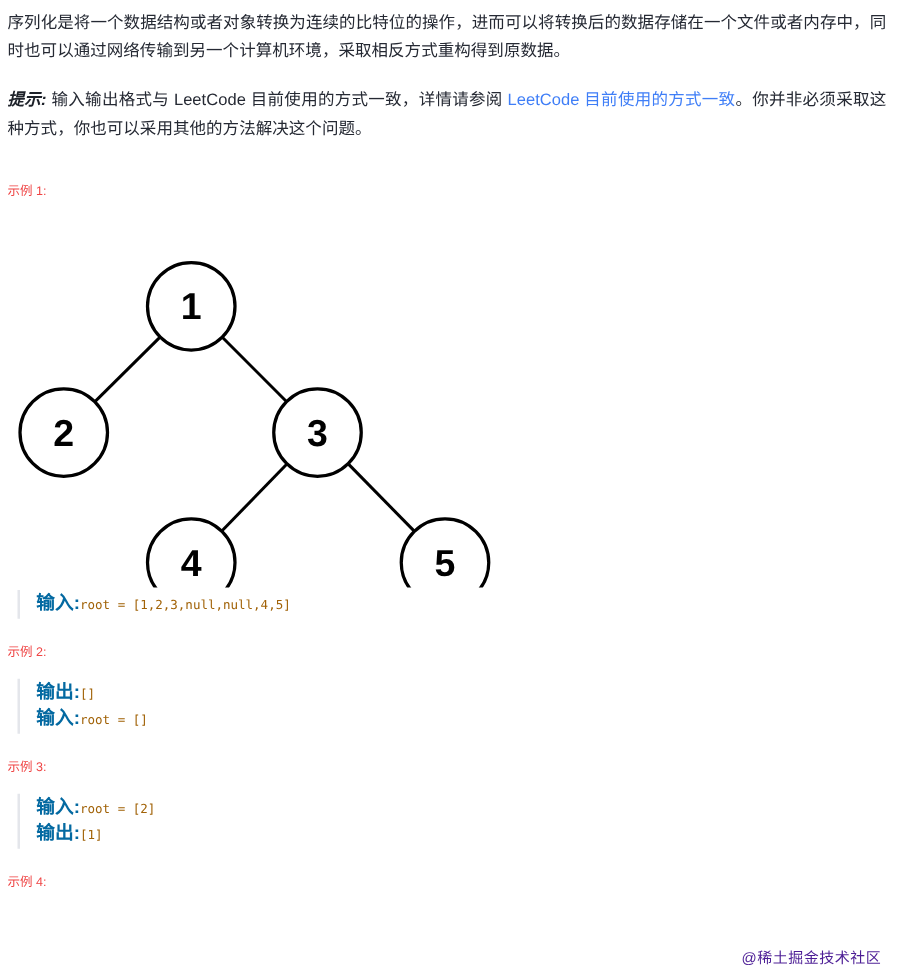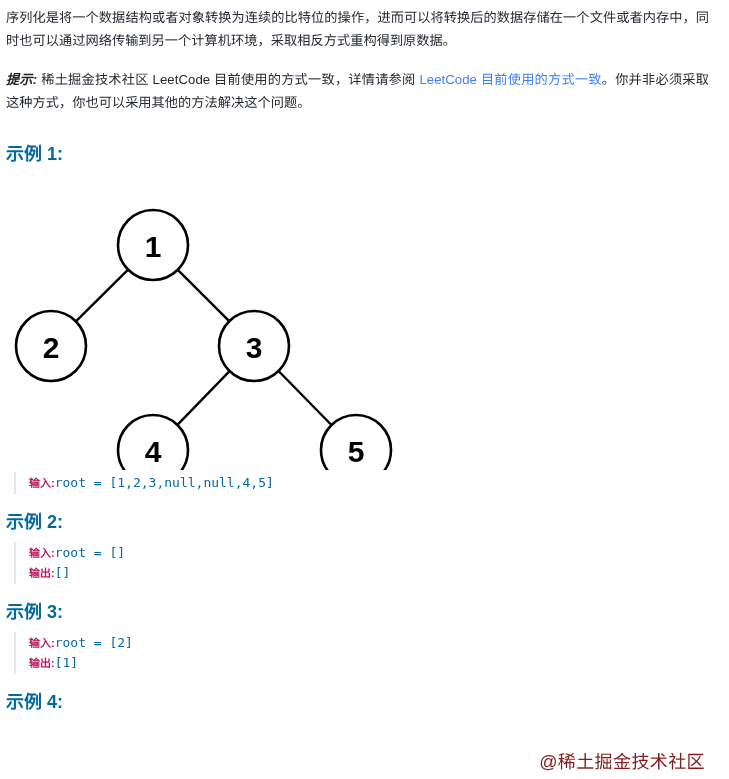--- a/index.html
+++ b/index.html
@@ -45,23 +45,23 @@
     font-style: italic;
   }
   .link {
     color: #3f7ef7;
     text-decoration: none;
     cursor: pointer;
   }
 
   
   .ex-heading {
-    font-size: 18px;
-    font-weight: 700;
-    color: #0369a1;
+    font-size: 10px;
+    font-weight: 400;
+    color: #ef4444;
     margin: 0 0 10px 0;
     line-height: 20px;
   }
   .ex-heading.first {
     margin-top: 30px;
     margin-bottom: 6px;
   }
 
   
   .tree-figure {
@@ -99,51 +99,51 @@
     margin: 0 0 18px 8px;
   }
   .code-line {
     font-size: 12.6px;
     line-height: 19px;
     white-space: pre;
   }
   .code-key {
     font-family: "Liberation Sans", "DejaVu Sans", sans-serif;
     font-weight: 700;
-    color: #be185d;
-    font-size: 11px;
+    color: #0369a1;
+    font-size: 15px;
   }
   .code-val {
     font-family: "DejaVu Sans Mono", "Liberation Mono", monospace;
-    color: #0369a1;
-    font-size: 13px;
+    color: #a16207;
+    font-size: 10px;
     margin-top: 12px;
   }
 
   
   .watermark {
     position: absolute;
     right: 10px;
     bottom: 6px;
-    font-size: 18px;
-    color: #7f1d1d;
+    font-size: 12px;
+    color: #4c1d95;
     letter-spacing: 0.4px;
     user-select: none;
     pointer-events: none;
   }
 </style>
 </head>
 <body>
 
 <div class="page">
 
   <p class="para">序列化是将一个数据结构或者对象转换为连续的比特位的操作，进而可以将转换后的数据存储在一个文件或者内存中，同时也可以通过网络传输到另一个计算机环境，采取相反方式重构得到原数据。</p>
 
 
-  <p class="para tip"><span class="tip-label">提示:</span><span> 稀土掘金技术社区 LeetCode 目前使用的方式一致，详情请参阅 </span><a class="link" href="#">LeetCode 目前使用的方式一致</a><span>。你并非必须采取这种方式，你也可以采用其他的方法解决这个问题。</span></p>
+  <p class="para tip"><span class="tip-label">提示:</span><span> 输入输出格式与 LeetCode 目前使用的方式一致，详情请参阅 </span><a class="link" href="#">LeetCode 目前使用的方式一致</a><span>。你并非必须采取这种方式，你也可以采用其他的方法解决这个问题。</span></p>
 
   <div class="ex-heading first">示例 1:</div>
 
   <div class="tree-figure">
     <svg width="420" height="300" viewBox="0 0 420 300" xmlns="http://www.w3.org/2000/svg">
       <g id="tree-edges">
           <line x1="122.84023089728845" y1="98.92290862131242" x2="69.15976910271155" y2="152.07709137868758" class="tree-edge"></line>
           <line x1="171.0416305603426" y1="99.04163056034261" x2="223.9583694396574" y2="151.9583694396574" class="tree-edge"></line>
           <line x1="224.3127344553206" y1="200.39084768957088" x2="170.6872655446794" y2="255.60915231042912" class="tree-edge"></line>
           <line x1="271.80709467434394" y1="200.27390045227227" x2="326.19290532565606" y2="255.72609954772773" class="tree-edge"></line>
@@ -172,22 +172,22 @@
         </g>
     </svg>
   </div>
 
   <div class="code-block">
     <div class="code-line"><span class="code-key">输入:</span><span class="code-val">root = [1,2,3,null,null,4,5]</span></div>
   </div>
 
   <div class="ex-heading">示例 2:</div>
   <div class="code-block">
+    <div class="code-line"><span class="code-key">输出:</span><span class="code-val">[]</span></div>
     <div class="code-line"><span class="code-key">输入:</span><span class="code-val">root = []</span></div>
-    <div class="code-line"><span class="code-key">输出:</span><span class="code-val">[]</span></div>
   </div>
 
   <div class="ex-heading">示例 3:</div>
   <div class="code-block">
     <div class="code-line"><span class="code-key">输入:</span><span class="code-val">root = [2]</span></div>
     <div class="code-line"><span class="code-key">输出:</span><span class="code-val">[1]</span></div>
   </div>
 
   <div class="ex-heading">示例 4:</div>
 

